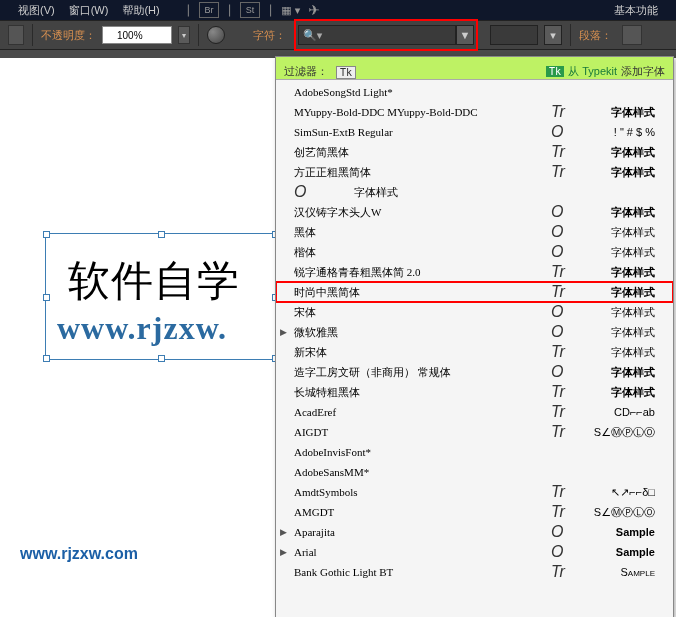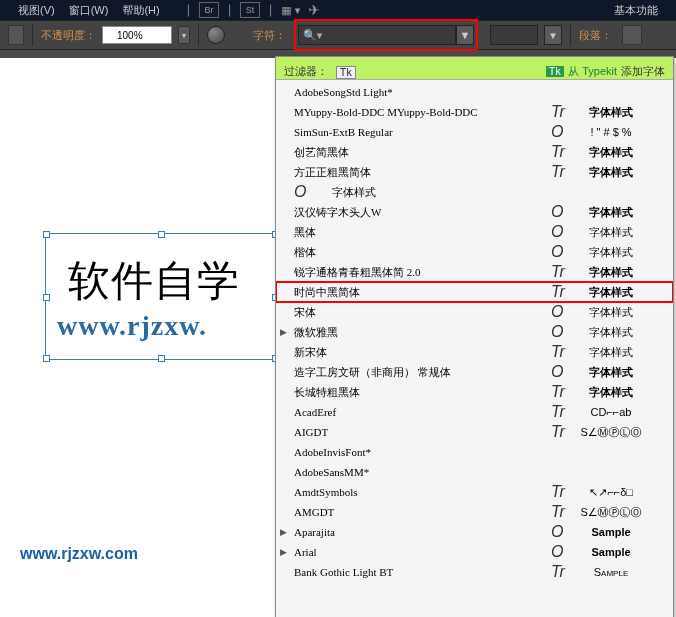--- a/index.html
+++ b/index.html
@@ -23,35 +23,35 @@
 .style-field{background:#3a3a3a;border:1px solid #222;width:46px;height:18px;margin-left:6px}
 .style-dd{background:#5a5a5a;width:16px;height:18px;border:1px solid #222;display:flex;align-items:center;justify-content:center;color:#ccc}
 .seg-label{color:#d89050;}
 .panel-btn{width:18px;height:18px;background:#555;border:1px solid #333;margin-left:4px}
 .darkstrip{background:#4a4a4a;height:10px;border-top:1px solid #222}
 .canvas{position:absolute;left:0;top:58px;right:0;bottom:0;background:#fff}
 .sel-box{position:absolute;border:1px solid #3d7db3}
 .sel-box.big{left:45px;top:175px;width:230px;height:125px}
 .handle{position:absolute;width:5px;height:5px;background:#fff;border:1px solid #3d7db3}
 .big-text{position:absolute;left:68px;top:195px;font-size:42px;font-weight:400;color:#000;letter-spacing:1px;font-family:"SimHei","Microsoft YaHei"}
-.url-text{position:absolute;left:57px;top:252px;font-size:28px;color:#2b6aa0;font-weight:700;letter-spacing:1px;font-family:"SimHei"}
+.url-text{position:absolute;left:57px;top:252px;font-size:32px;color:#2b6aa0;font-weight:700;letter-spacing:1px;font-family:"SimHei"}
 .watermark{position:absolute;left:20px;top:487px;font-size:16px;font-weight:bold;color:#1b5fa6;text-shadow:-1px -1px 0 #fff,1px -1px 0 #fff,-1px 1px 0 #fff,1px 1px 0 #fff}
 .font-dropdown{position:absolute;left:275px;top:56px;width:397px;background:#f5f5f5;border:1px solid #888;box-shadow:2px 2px 5px rgba(0,0,0,.3);height:560px;overflow:hidden}
 .filter-row{background:#bef264;height:22px;display:flex;align-items:flex-end;padding:0 8px;border-bottom:1px solid #aaa;font-size:11px;color:#333;gap:8px}
 .tk-btn{border:1px solid #888;padding:0 3px;font-size:10px;background:#eee;font-family:monospace}
 .typekit-link{margin-left:auto;display:flex;align-items:center;gap:4px;color:#1a7a3a}
 .tk-badge{background:#2a9a4a;color:#fff;padding:0 3px;font-size:10px;font-family:monospace}
 .typekit-link span:last-child{color:#333}
 .font-list{padding:2px 0}
 .font-row{display:flex;align-items:center;height:20px;padding:0 18px 0 18px;position:relative;cursor:default}
 .font-row.hl{outline:2px solid #f00;outline-offset:-1px}
 .font-row .arrow{position:absolute;left:4px;font-size:9px;color:#555}
 .font-row .name{flex:1;font-size:11px;color:#000;font-family:"SimSun","Microsoft YaHei",serif}
 .font-row .type-ico{width:16px;font-size:16px;color:#333;font-style:italic}
-.font-row .sample{width:88px;text-align:center;font-size:11px;color:#000;white-space:nowrap;overflow:hidden}
+.font-row .sample{width:88px;text-align:right;font-size:11px;color:#000;white-space:nowrap;overflow:hidden}
 .sample.bold{font-weight:bold}
 .sample.sc{font-variant:small-caps}
 </style>
 </head>
 <body>
 
 <div class="menubar">
   <span>视图(V)</span>
   <span>窗口(W)</span>
   <span>帮助(H)</span>

